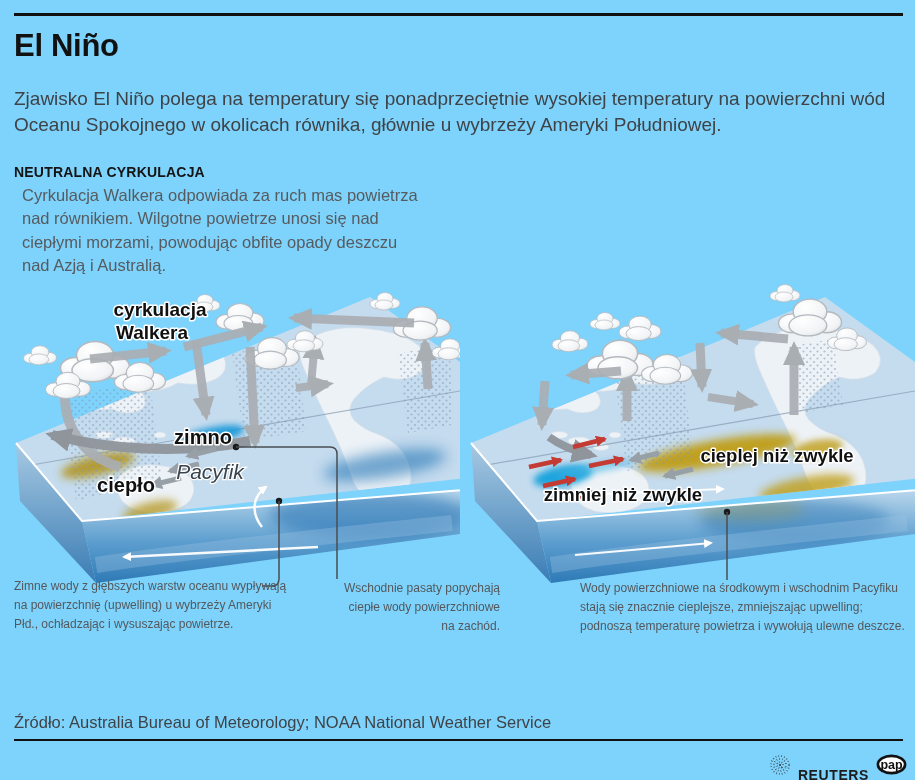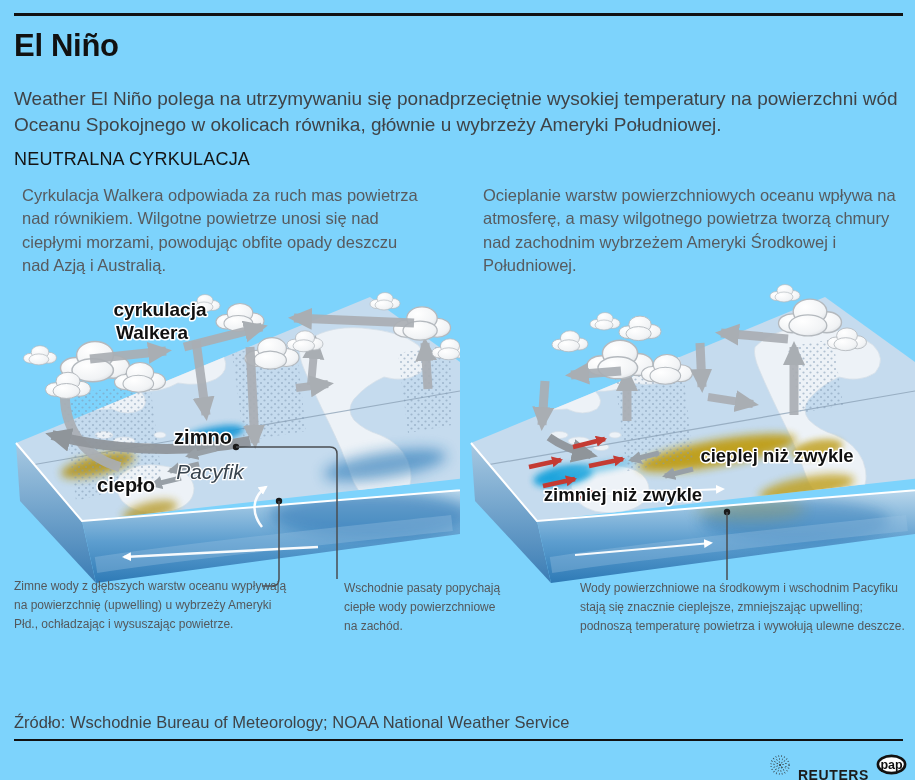--- a/index.html
+++ b/index.html
@@ -1,21 +1,21 @@
 <!DOCTYPE html>
 <html><head>
 <meta charset="utf-8">
 <style>
   html,body{margin:0;padding:0;background:#ffffff;}
   #canvas{position:relative;width:915px;height:780px;background:#7dd3fc;
           font-family:"Liberation Sans","DejaVu Sans",sans-serif;overflow:hidden;}
   .rule{position:absolute;background:#111;}
   #title{position:absolute;left:14px;top:28px;font-size:31px;font-weight:700;color:#111;letter-spacing:-0.3px;}
   #intro{position:absolute;left:14px;top:86px;width:884px;font-size:19px;line-height:1.36;color:#3f4347;}
-  .col-head{position:absolute;top:149px;font-size:18px;font-weight:400;color:#141414;letter-spacing:.2px;}
+  .col-head{position:absolute;top:164px;font-size:14px;font-weight:700;color:#141414;letter-spacing:.2px;}
   .col-body{position:absolute;top:184px;font-size:16.5px;line-height:1.42;color:#575b5f;}
   .ann{position:absolute;font-size:12px;line-height:1.6;color:#54585c;}
   .diagram{position:absolute;top:283px;width:460px;height:320px;}
   #source{position:absolute;left:14px;top:713px;font-size:16.5px;color:#3f4347;}
   #logos{position:absolute;right:8px;top:746px;display:flex;align-items:center;gap:7px;}
   #reuters-word{font-size:14px;font-weight:700;color:#1c1c1c;letter-spacing:.6px;margin-top:21px;}
   svg text{font-family:"Liberation Sans","DejaVu Sans",sans-serif;}
   .lbl{font-weight:700;fill:#101010;paint-order:stroke;stroke:#ffffff;stroke-width:3px;stroke-linejoin:round;}
   .lbl-it{font-style:italic;fill:#39444e;paint-order:stroke;stroke:#ffffff;stroke-width:2.5px;}
   .cloud{fill:url(#cg);stroke:#b4b9be;stroke-width:1.3;}
@@ -29,25 +29,24 @@
   .land{fill:#edf2f7;stroke:#d5dfe8;stroke-width:.8;}
 </style>
 </head>
 <body>
 
 <div id="canvas">
 
   <div class="rule" style="left:14px;top:13px;width:889px;height:3px;"></div>
 
   <div id="title">El Niño</div>
-  <div id="intro">Weather El Niño polega na utrzymywaniu się ponadprzeciętnie wysokiej temperatury na powierzchni wód Oceanu Spokojnego w okolicach równika, głównie u wybrzeży Ameryki Południowej.</div>
+  <div id="intro">Zjawisko El Niño polega na temperatury się ponadprzeciętnie wysokiej temperatury na powierzchni wód Oceanu Spokojnego w okolicach równika, głównie u wybrzeży Ameryki Południowej.</div>
 
   <div class="col-head" style="left:14px;">NEUTRALNA CYRKULACJA</div>
   <div class="col-body" style="left:14px;width:402px;margin-left:8px;">Cyrkulacja Walkera odpowiada za ruch mas powietrza nad równikiem. Wilgotne powietrze unosi się nad ciepłymi morzami, powodując obfite opady deszczu nad Azją i Australią.</div>
-  <div class="col-body" style="left:483px;width:418px;">Ocieplanie warstw powierzchniowych oceanu wpływa na atmosferę, a masy wilgotnego powietrza tworzą chmury nad zachodnim wybrzeżem Ameryki Środkowej i Południowej.</div>
 
   <svg class="diagram" style="left:0;" viewBox="0 0 460 320">
     <defs>
       <radialGradient id="cg" cx="35%" cy="30%" r="85%">
         <stop offset="0" stop-color="#ffffff"></stop>
           <stop offset=".7" stop-color="#f1f3f5"></stop>
           <stop offset="1" stop-color="#d7dbdf"></stop>
       </radialGradient>
       <linearGradient id="fgL" x1="0" y1="0" x2="0" y2="1">
         <stop offset="0" stop-color="#cfe3f2"></stop>
@@ -313,24 +312,24 @@
     <text class="lbl" x="322" y="179" font-size="18.5" text-anchor="middle">cieplej niż zwykle</text>
     <text class="lbl" x="168" y="218" font-size="18.5" text-anchor="middle">zimniej niż zwykle</text>
 
     <g>
       <circle cx="272" cy="229" r="3.2" fill="#1a1a1a"></circle>
       <path class="callout" d="M272,229 L272,297"></path>
     </g>
   </svg>
 
   <div class="ann" style="left:14px;top:577px;width:278px;">Zimne wody z głębszych warstw oceanu wypływają na powierzchnię (upwelling) u wybrzeży Ameryki Płd., ochładzając i wysuszając powietrze.</div>
-  <div class="ann" style="left:344px;top:579px;width:168px;">Wschodnie pasaty popychają ciepłe wody powierzchniowe na zachód.</div>
+  <div class="ann" style="left:332px;top:579px;width:168px;text-align:right;">Wschodnie pasaty popychają ciepłe wody powierzchniowe na zachód.</div>
   <div class="ann" style="left:558px;top:579px;width:336px;margin-left:22px;">Wody powierzchniowe na środkowym i wschodnim Pacyfiku stają się znacznie cieplejsze, zmniejszając upwelling; podnoszą temperaturę powietrza i wywołują ulewne deszcze.</div>
 
-  <div id="source">Źródło: Wschodnie Bureau of Meteorology; NOAA National Weather Service</div>
+  <div id="source">Źródło: Australia Bureau of Meteorology; NOAA National Weather Service</div>
   <div class="rule" style="left:14px;top:739px;width:889px;height:2px;"></div>
 
   <div id="logos">
     <svg width="22" height="22" viewBox="0 0 22 22">
       <circle cx="11" cy="11" r="9" fill="none" stroke="#2b2b2b" stroke-width="1.7" stroke-dasharray="0.6,2.3"></circle>
       <circle cx="11" cy="11" r="6" fill="none" stroke="#2b2b2b" stroke-width="1.7" stroke-dasharray="0.6,2.1" transform="rotate(25 11 11)"></circle>
       <circle cx="11" cy="11" r="3" fill="none" stroke="#2b2b2b" stroke-width="1.7" stroke-dasharray="0.6,1.9" transform="rotate(55 11 11)"></circle>
       <circle cx="11" cy="11" r="1" fill="#2b2b2b"></circle>
     </svg>
     <span id="reuters-word">REUTERS</span>

